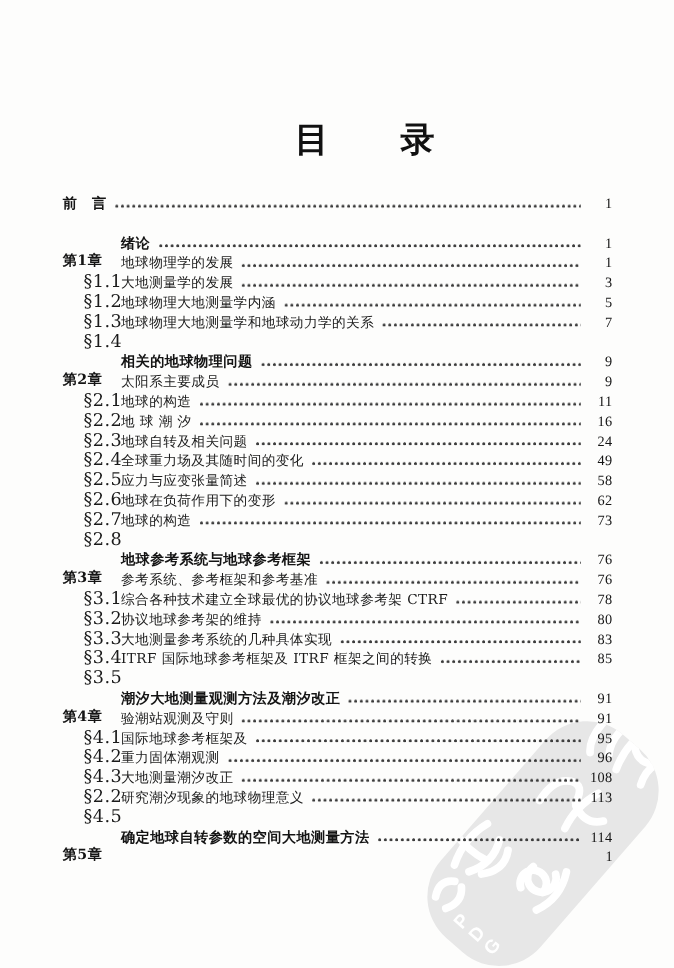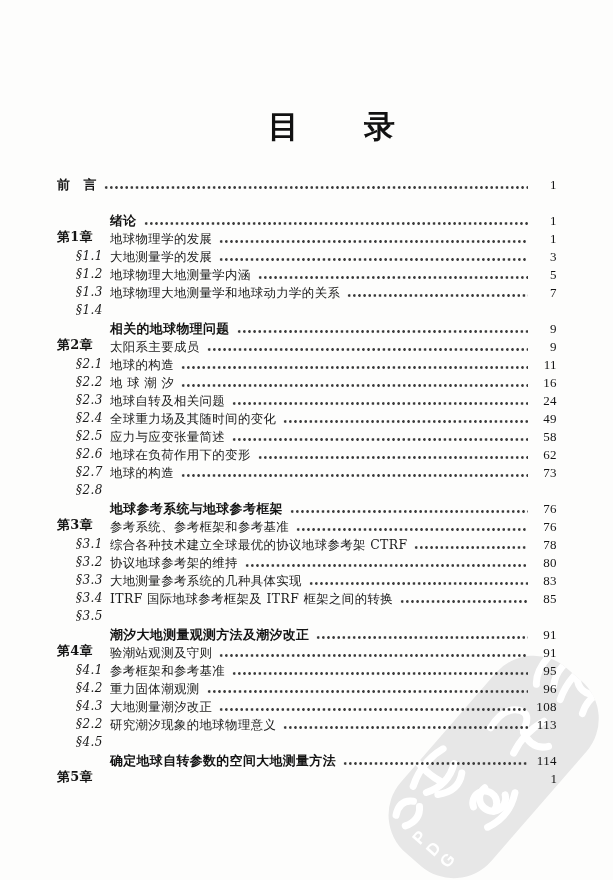--- a/index.html
+++ b/index.html
@@ -60,21 +60,21 @@
     font-size:12.4px;
     letter-spacing:0.4px;
     white-space:nowrap;
   }
   .row.chapter{margin-top:18px;}
   .row.chapter .num,.row.chapter .ttl,.row.front .ttl{
     font-weight:700;font-size:12.9px;color:#141414;
   }
   .num{flex:0 0 auto;width:53px;margin-top:33px;}
   .row.section{padding-left:19px;}
-  .row.section .num{width:34px;font-size:12px;font-style:italic;}
+  .row.section .num{width:34px;font-size:16px;}
   .ttl{flex:0 0 auto;text-align:right;}
   .leader{
     flex:1 1 auto;
     align-self:stretch;
     margin:0 5px 0 7px;
     background-image:radial-gradient(circle at 2.2px 11.5px,#3a3a3a 1.05px,rgba(0,0,0,0) 1.6px);
     background-size:5.15px 18px;
     background-repeat:repeat-x;
   }
   .pg{
@@ -272,21 +272,21 @@
     <span class="pg">91</span>
   </div>
       <div class="row section">
     <span class="num">§4.1</span>
     <span class="ttl">验潮站观测及守则</span>
     <span class="leader"></span>
     <span class="pg">91</span>
   </div>
       <div class="row section">
     <span class="num">§4.2</span>
-    <span class="ttl">参考框架和参考基准</span>
+    <span class="ttl">国际地球参考框架及</span>
     <span class="leader"></span>
     <span class="pg">95</span>
   </div>
       <div class="row section">
     <span class="num">§4.3</span>
     <span class="ttl">重力固体潮观测</span>
     <span class="leader"></span>
     <span class="pg">96</span>
   </div>
       <div class="row section">

